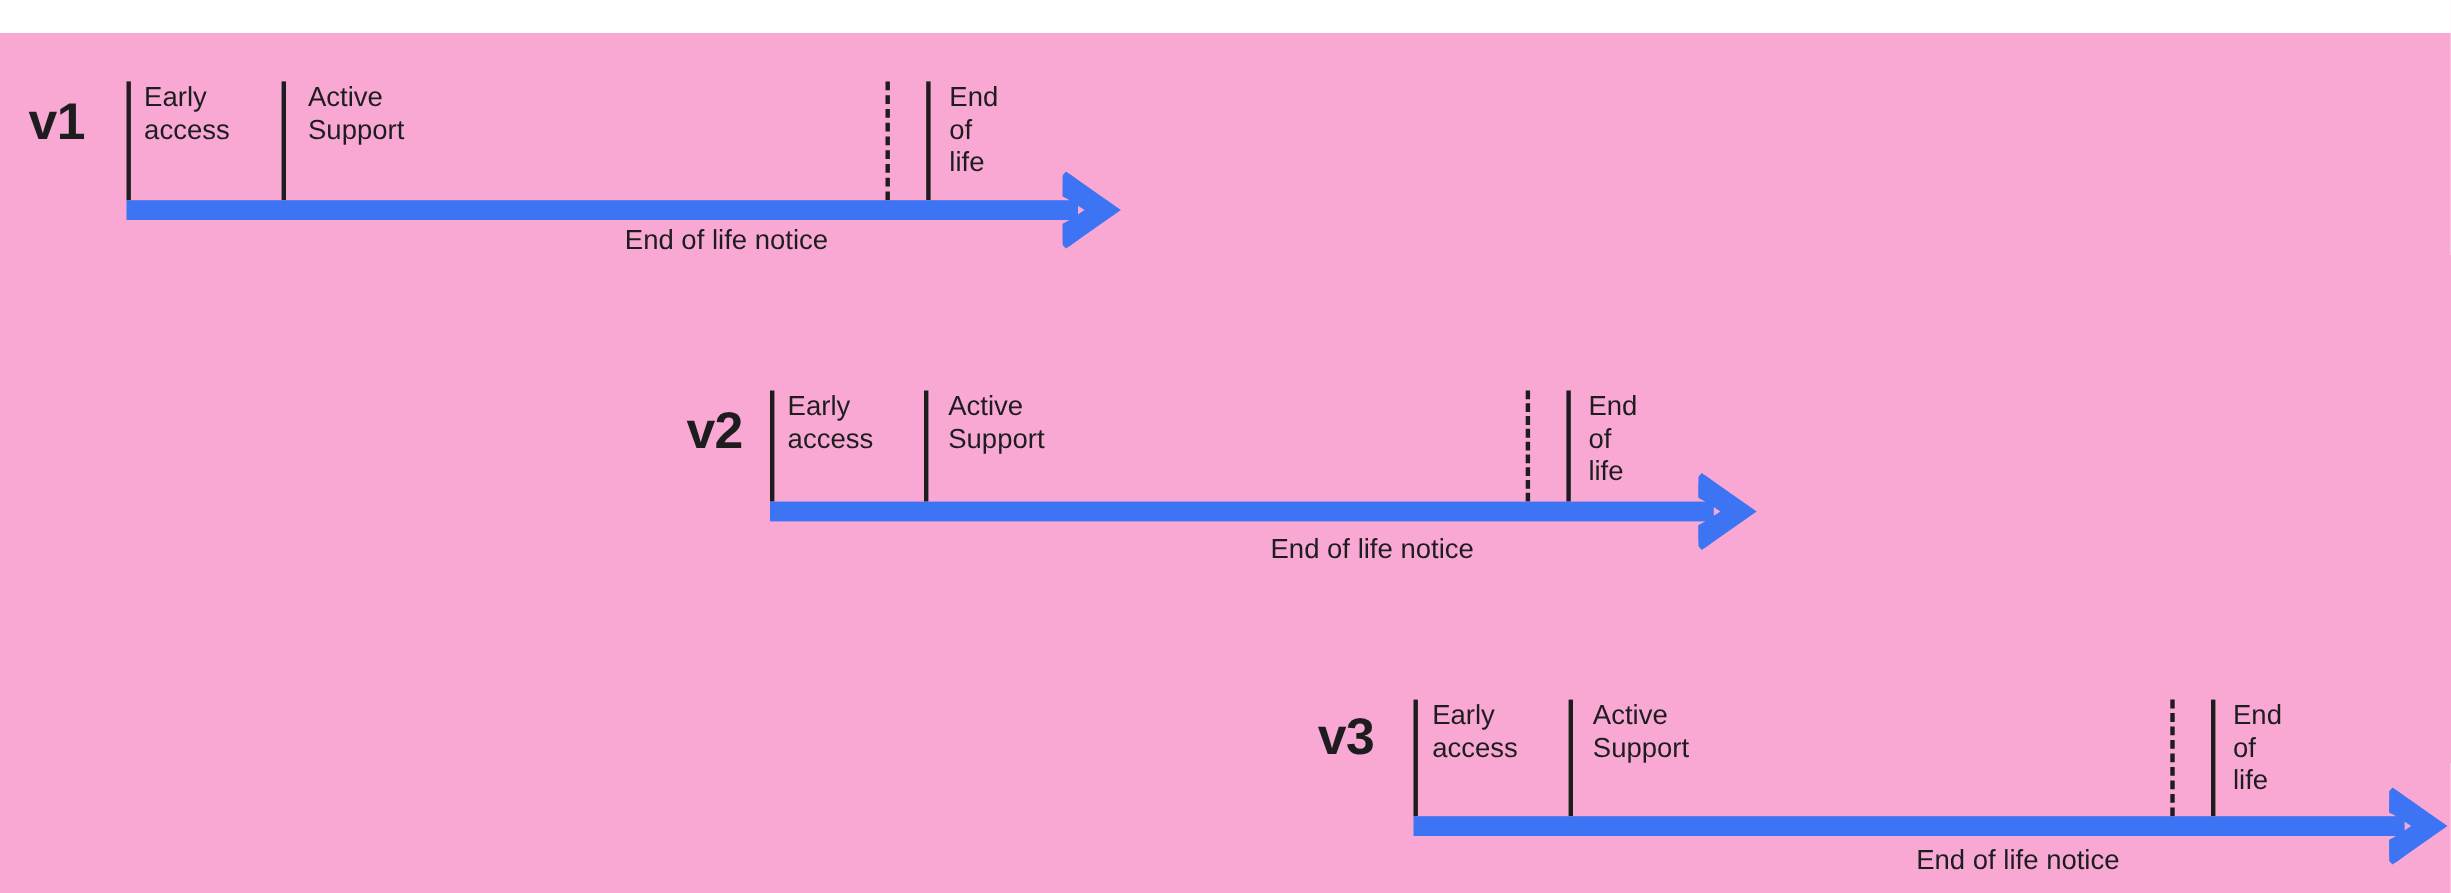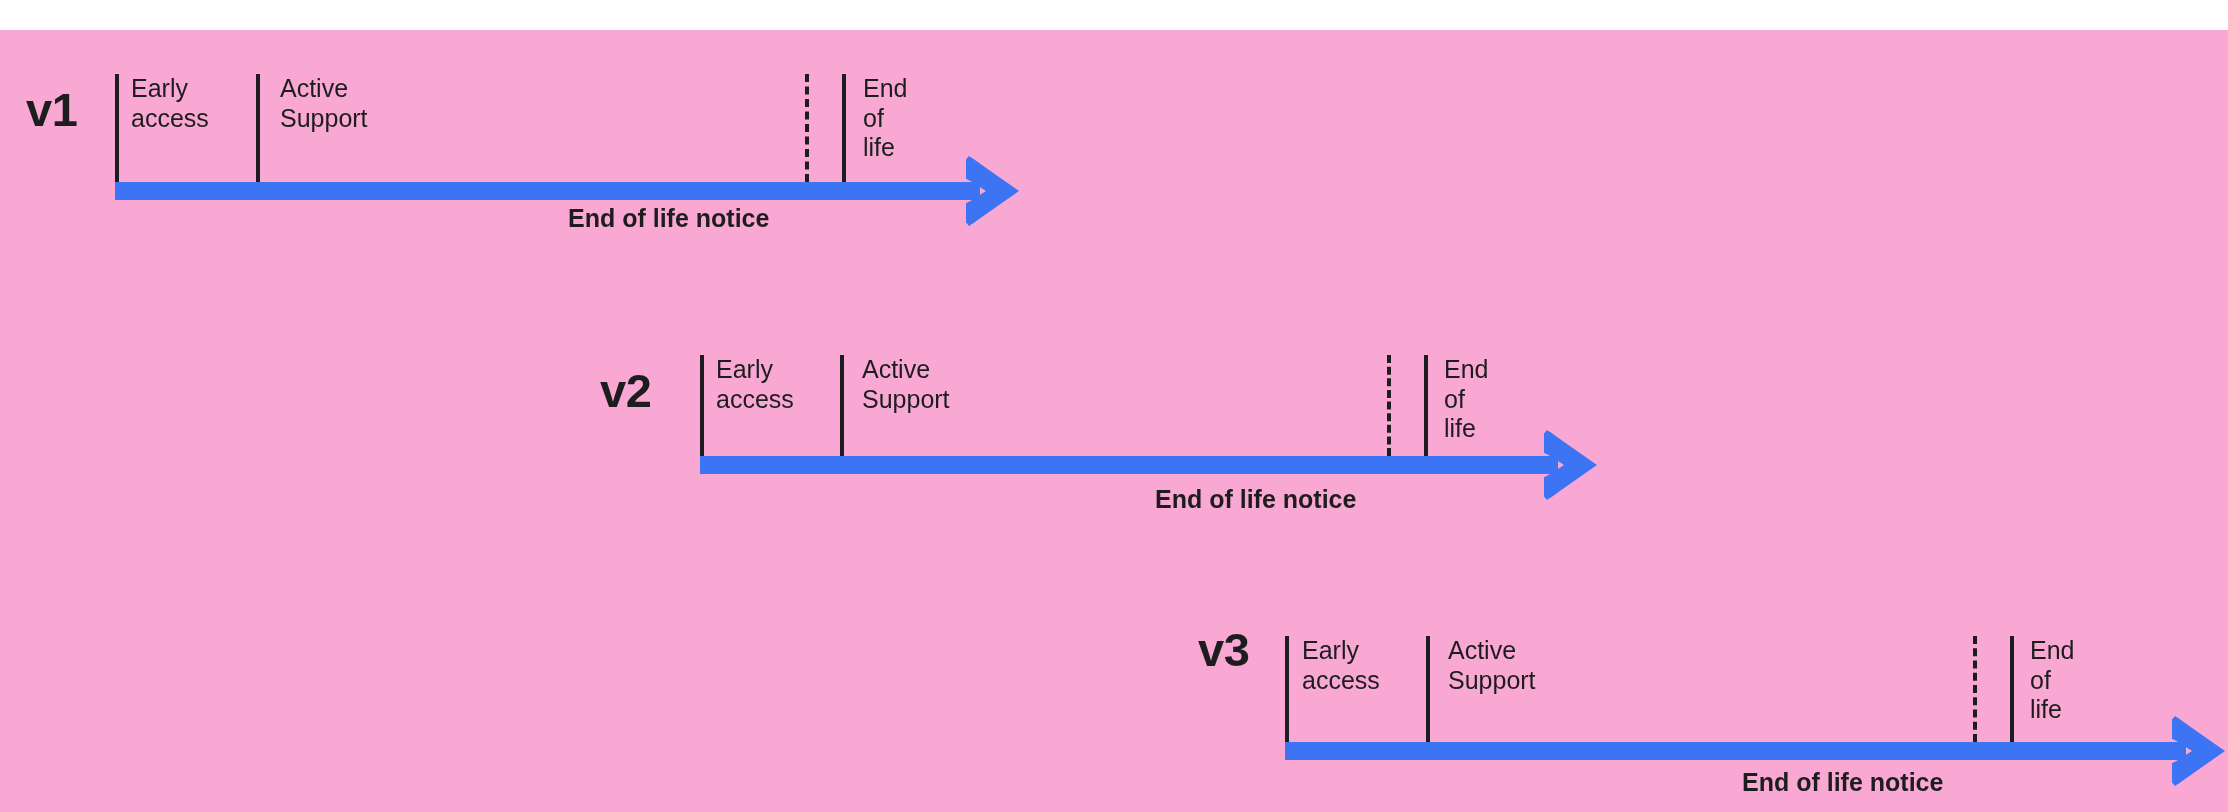--- a/index.html
+++ b/index.html
@@ -62,21 +62,21 @@
     position: absolute;
     font-size: 25px;
     font-weight: 400;
     color: #1d1d1f;
     line-height: 1.18;
     white-space: pre-line;
   }
   .notice-label {
     position: absolute;
     font-size: 25px;
-    font-weight: 700;
+    font-weight: 400;
     color: #1d1d1f;
     line-height: 1;
     white-space: nowrap;
   }
 </style>
 </head>
 <body>
 
 <div id="canvas">
     <div class="timeline-row">
@@ -90,38 +90,38 @@
           <path d="M6 4 L50 37 L6 70 L6 70 L0 62 L0 50 L20 37 L0 24 L0 12 Z" fill="#3d74f4"></path>
           <path d="M3 2 L53 37 L3 72 L-12 55 L26 37 L-12 19 Z" fill="#3d74f4"></path>
         </svg></div>
       <div class="seg-label" style="left: 131px; top: 44px;">Early
 access</div>
       <div class="seg-label" style="left: 280px; top: 44px;">Active Support</div>
       <div class="seg-label" style="left: 863px; top: 44px;">End of life</div>
       <div class="notice-label" style="left: 568px; top: 176px;">End of life notice</div>
     </div>
     <div class="timeline-row">
-      <div class="version-label" style="left: 600px; top: 337px;">v2</div>
+      <div class="version-label" style="left: 624px; top: 337px;">v2</div>
       <div class="divider" style="left: 700px; top: 325px; height: 101px;"></div>
       <div class="divider" style="left: 840px; top: 325px; height: 101px;"></div>
       <div class="divider" style="left: 1424px; top: 325px; height: 101px;"></div>
       <div class="dotted-divider" style="left: 1387px; top: 325px; height: 101px;"></div>
       <div class="bar-shaft" style="left: 700px; top: 426px; width: 858px; background: rgb(61, 116, 244);"></div>
       <div class="arrow-head" style="left: 1544px; top: 398px;"><svg width="56" height="74" viewBox="0 0 56 74" xmlns="http://www.w3.org/2000/svg">
           <path d="M6 4 L50 37 L6 70 L6 70 L0 62 L0 50 L20 37 L0 24 L0 12 Z" fill="#3d74f4"></path>
           <path d="M3 2 L53 37 L3 72 L-12 55 L26 37 L-12 19 Z" fill="#3d74f4"></path>
         </svg></div>
       <div class="seg-label" style="left: 716px; top: 325px;">Early
 access</div>
       <div class="seg-label" style="left: 862px; top: 325px;">Active Support</div>
       <div class="seg-label" style="left: 1444px; top: 325px;">End of life</div>
       <div class="notice-label" style="left: 1155px; top: 457px;">End of life notice</div>
     </div>
     <div class="timeline-row">
-      <div class="version-label" style="left: 1198px; top: 596px;">v3</div>
+      <div class="version-label" style="left: 1198px; top: 615px;">v3</div>
       <div class="divider" style="left: 1285px; top: 606px; height: 106px;"></div>
       <div class="divider" style="left: 1426px; top: 606px; height: 106px;"></div>
       <div class="divider" style="left: 2010px; top: 606px; height: 106px;"></div>
       <div class="dotted-divider" style="left: 1973px; top: 606px; height: 106px;"></div>
       <div class="bar-shaft" style="left: 1285px; top: 712px; width: 901px; background: rgb(61, 116, 244);"></div>
       <div class="arrow-head" style="left: 2172px; top: 684px;"><svg width="56" height="74" viewBox="0 0 56 74" xmlns="http://www.w3.org/2000/svg">
           <path d="M6 4 L50 37 L6 70 L6 70 L0 62 L0 50 L20 37 L0 24 L0 12 Z" fill="#3d74f4"></path>
           <path d="M3 2 L53 37 L3 72 L-12 55 L26 37 L-12 19 Z" fill="#3d74f4"></path>
         </svg></div>
       <div class="seg-label" style="left: 1302px; top: 606px;">Early

